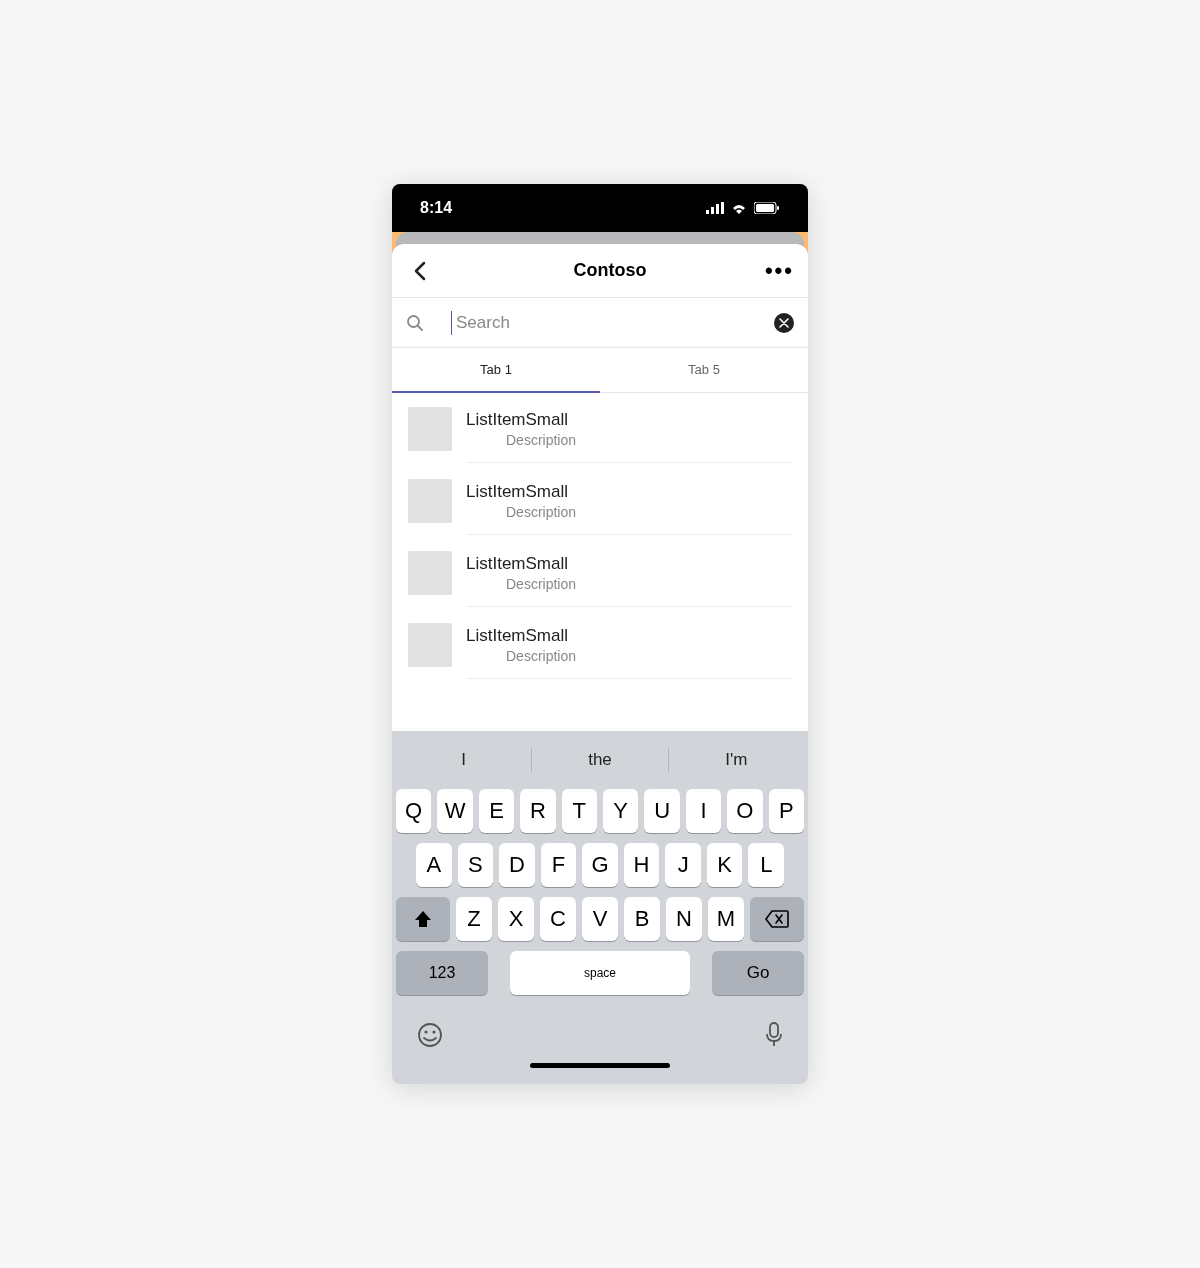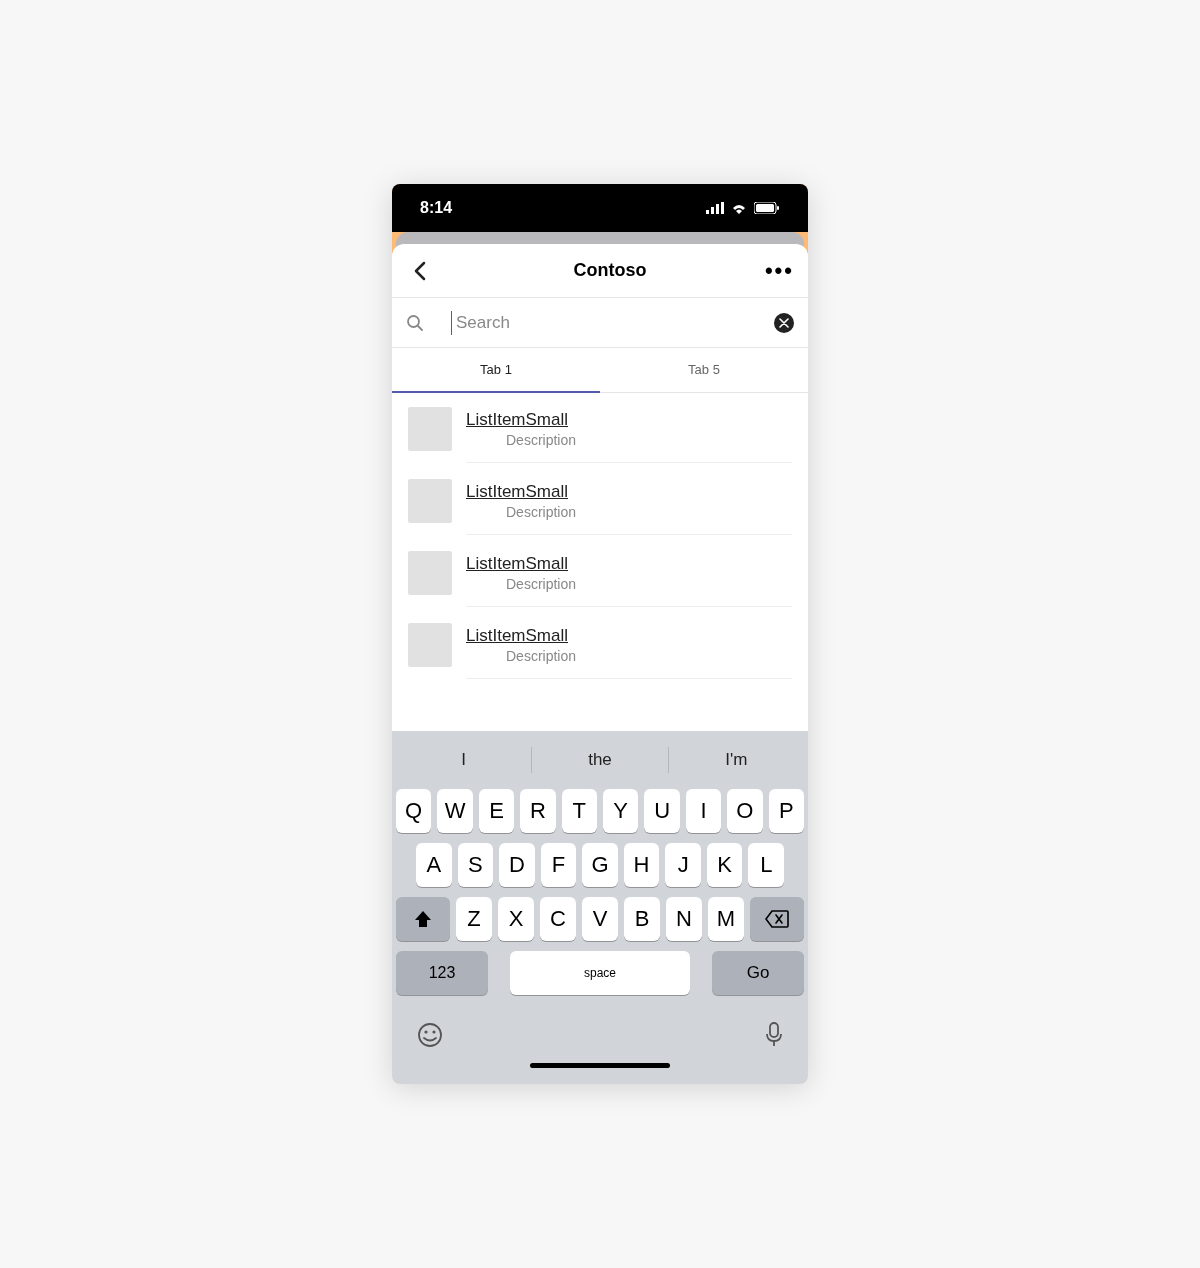--- a/index.html
+++ b/index.html
@@ -117,21 +117,21 @@
     align-items: center;
     padding: 14px 16px;
     gap: 14px;
   }
   .list-item .thumb {
     width: 44px; height: 44px;
     background: #e1e1e1;
     border-radius: 2px;
   }
   .list-item .content { flex:1; border-bottom: 1px solid #eee; padding-bottom:14px; margin-bottom:-14px;}
-  .list-item .title { font-size: 17px; color:#222;text-decoration:underline; }
+  .list-item .title { font-size: 17px; color:#222; }
   .list-item .desc { font-size: 14px; color:#888; margin-top:2px;margin-left:40px;}
   .keyboard {
     background: #d1d4d9;
     padding: 6px 4px 8px 4px;
     display: flex;
     flex-direction: column;
   }
   .suggestions {
     display: flex;
     height: 46px;

